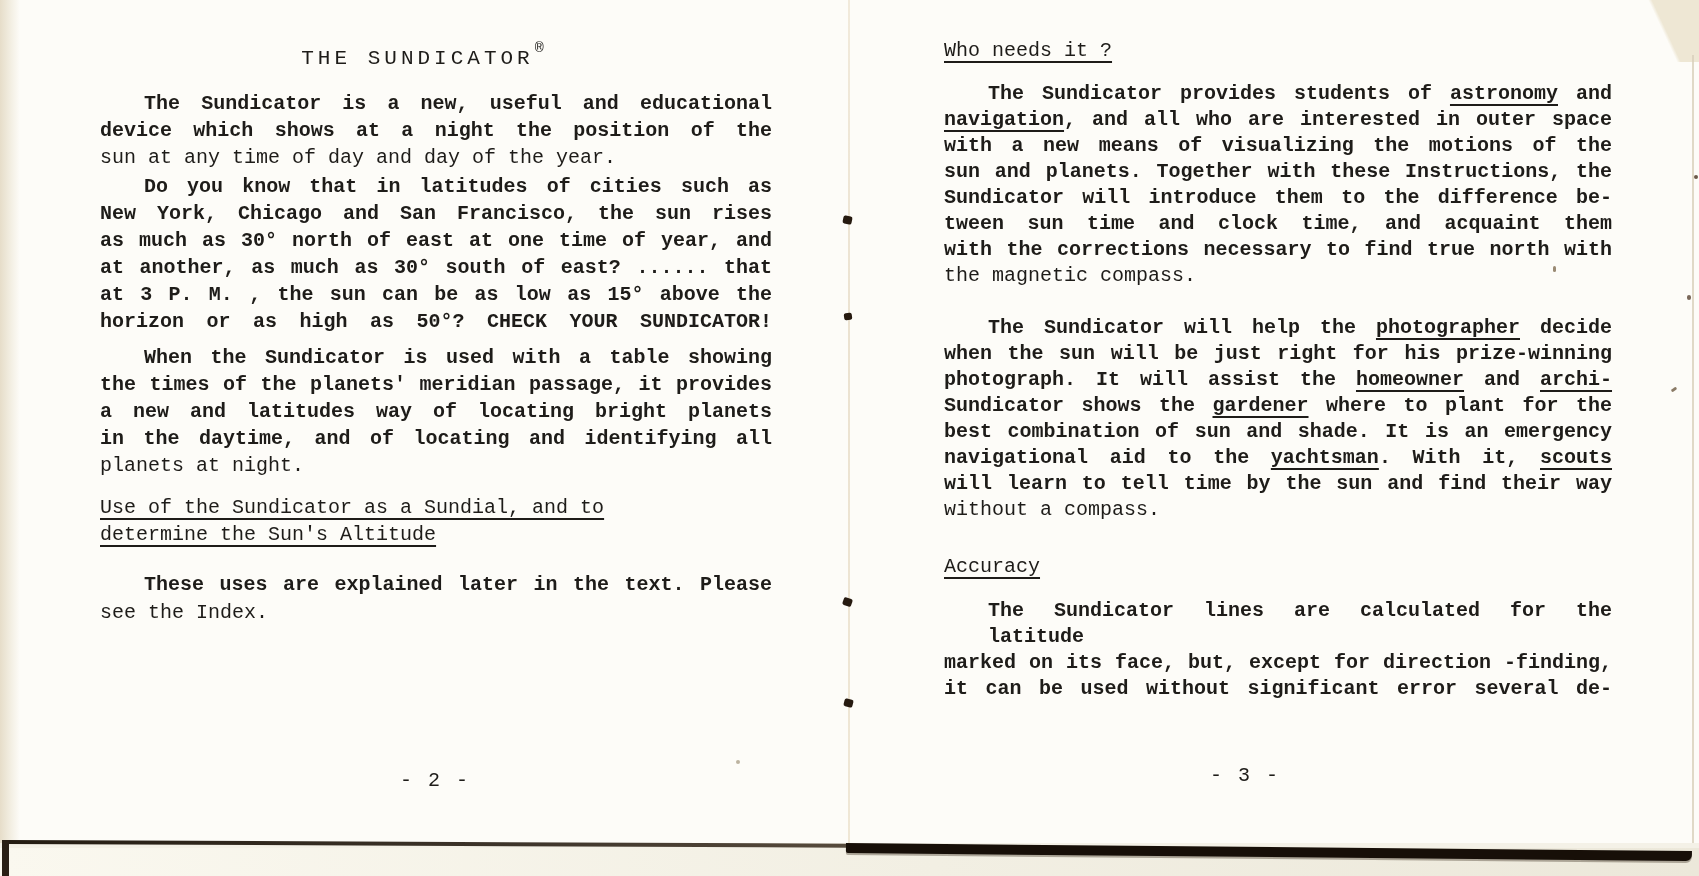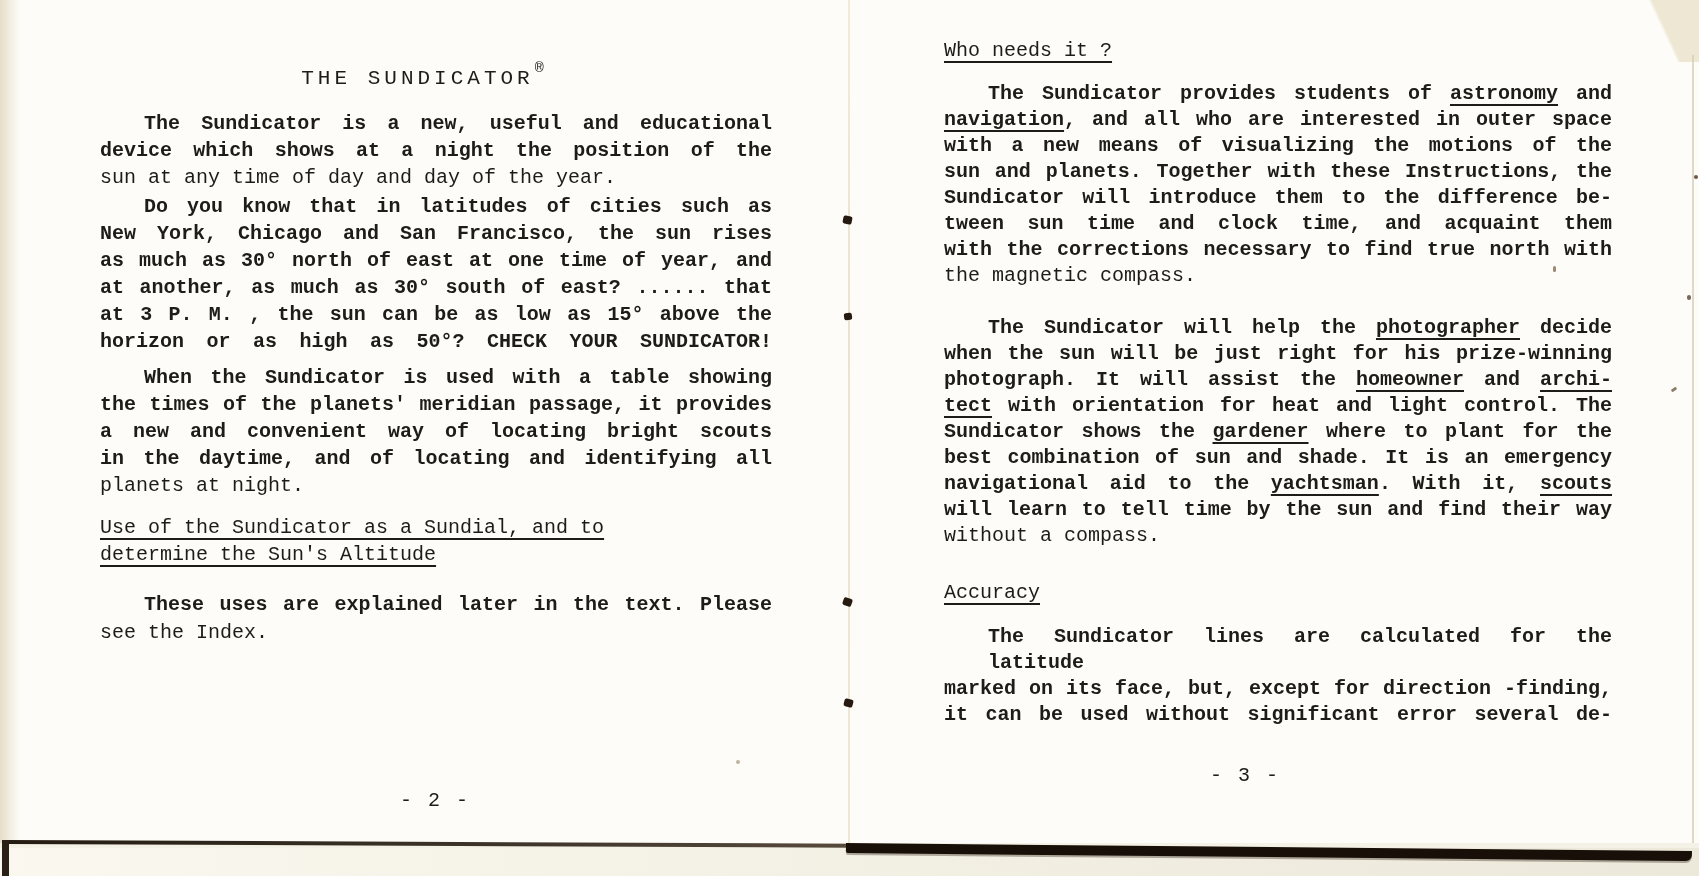--- a/index.html
+++ b/index.html
@@ -61,21 +61,21 @@
     box-shadow:0 2px 0 rgba(90,80,65,.45);
   }
   .below-band{
     position:absolute;left:0;top:848px;width:1699px;height:28px;
     background:linear-gradient(to right,#faf8ef,#f2efe3 55%,#ece8da);
     z-index:-0;
   }
 
   
   .page{position:absolute;font-size:20px;}
-  .pg-left{left:100px;top:64px;width:672px;line-height:27px;}
+  .pg-left{left:100px;top:44px;width:672px;line-height:27px;}
   .pg-right{left:944px;top:38px;width:668px;line-height:26px;}
 
   .doc-title{
     text-align:center;letter-spacing:4px;font-size:21px;line-height:30px;
     margin:0 0 14px 0;transform:translateX(-14px);white-space:nowrap;
   }
   .doc-title .reg{
     font-size:15px;letter-spacing:0;position:relative;top:-12px;left:1px;
   }
 
@@ -138,21 +138,21 @@
           <div class="ln j ind">Do you know that in latitudes of cities such as</div>
           <div class="ln j">New York, Chicago and San Francisco, the sun rises</div>
           <div class="ln j">as much as 30° north of east at one time of year, and</div>
           <div class="ln j">at another, as much as 30° south of east? ...... that</div>
           <div class="ln j">at 3 P. M. , the sun can be as low as 15° above the</div>
           <div class="ln j">horizon or as high as 50°? CHECK YOUR SUNDICATOR!</div>
         </div>
         <div class="block paragraph">
           <div class="ln j ind">When the Sundicator is used with a table showing</div>
           <div class="ln j">the times of the planets' meridian passage, it provides</div>
-          <div class="ln j">a new and convenient way of locating bright scouts</div>
+          <div class="ln j">a new and latitudes way of locating bright planets</div>
           <div class="ln j">in the daytime, and of locating and identifying all</div>
           <div class="ln">planets at night.</div>
         </div>
         <div class="block heading">
           <div class="ln ul">Use of the Sundicator as a Sundial, and to</div>
           <div class="ln ul">determine the Sun's Altitude</div>
         </div>
         <div class="block paragraph">
           <div class="ln j ind">These uses are explained later in the text. Please</div>
           <div class="ln">see the Index.</div>
@@ -173,21 +173,20 @@
           <div class="ln j">sun and planets. Together with these Instructions, the</div>
           <div class="ln j">Sundicator will introduce them to the difference be-</div>
           <div class="ln j">tween sun time and clock time, and acquaint them</div>
           <div class="ln j">with the corrections necessary to find true north with</div>
           <div class="ln">the magnetic compass.</div>
         </div>
         <div class="block paragraph">
           <div class="ln j ind">The Sundicator will help the <u>photographer</u> decide</div>
           <div class="ln j">when the sun will be just right for his prize-winning</div>
           <div class="ln j">photograph. It will assist the <u>homeowner</u> and <u>archi-</u></div>
-          <div class="ln j"><u>tect</u> with orientation for heat and light control. The</div>
           <div class="ln j">Sundicator shows the <u>gardener</u> where to plant for the</div>
           <div class="ln j">best combination of sun and shade. It is an emergency</div>
           <div class="ln j">navigational aid to the <u>yachtsman</u>. With it, <u>scouts</u></div>
           <div class="ln j">will learn to tell time by the sun and find their way</div>
           <div class="ln">without a compass.</div>
         </div>
         <div class="block heading">
           <div class="ln ul">Accuracy</div>
         </div>
         <div class="block paragraph">

